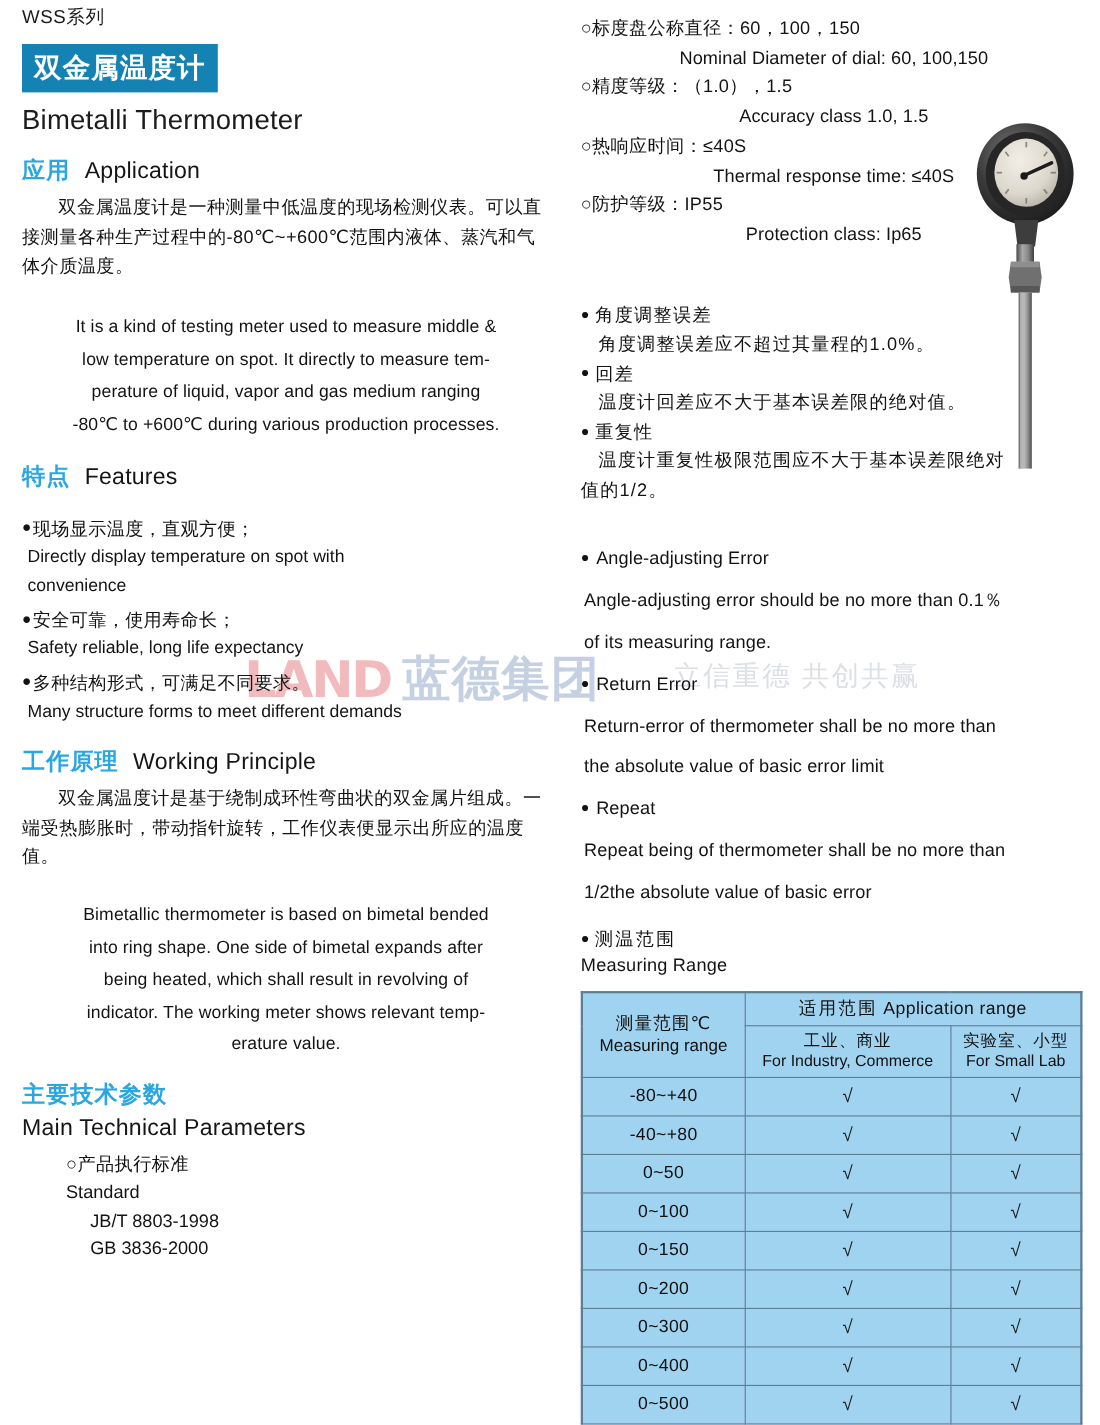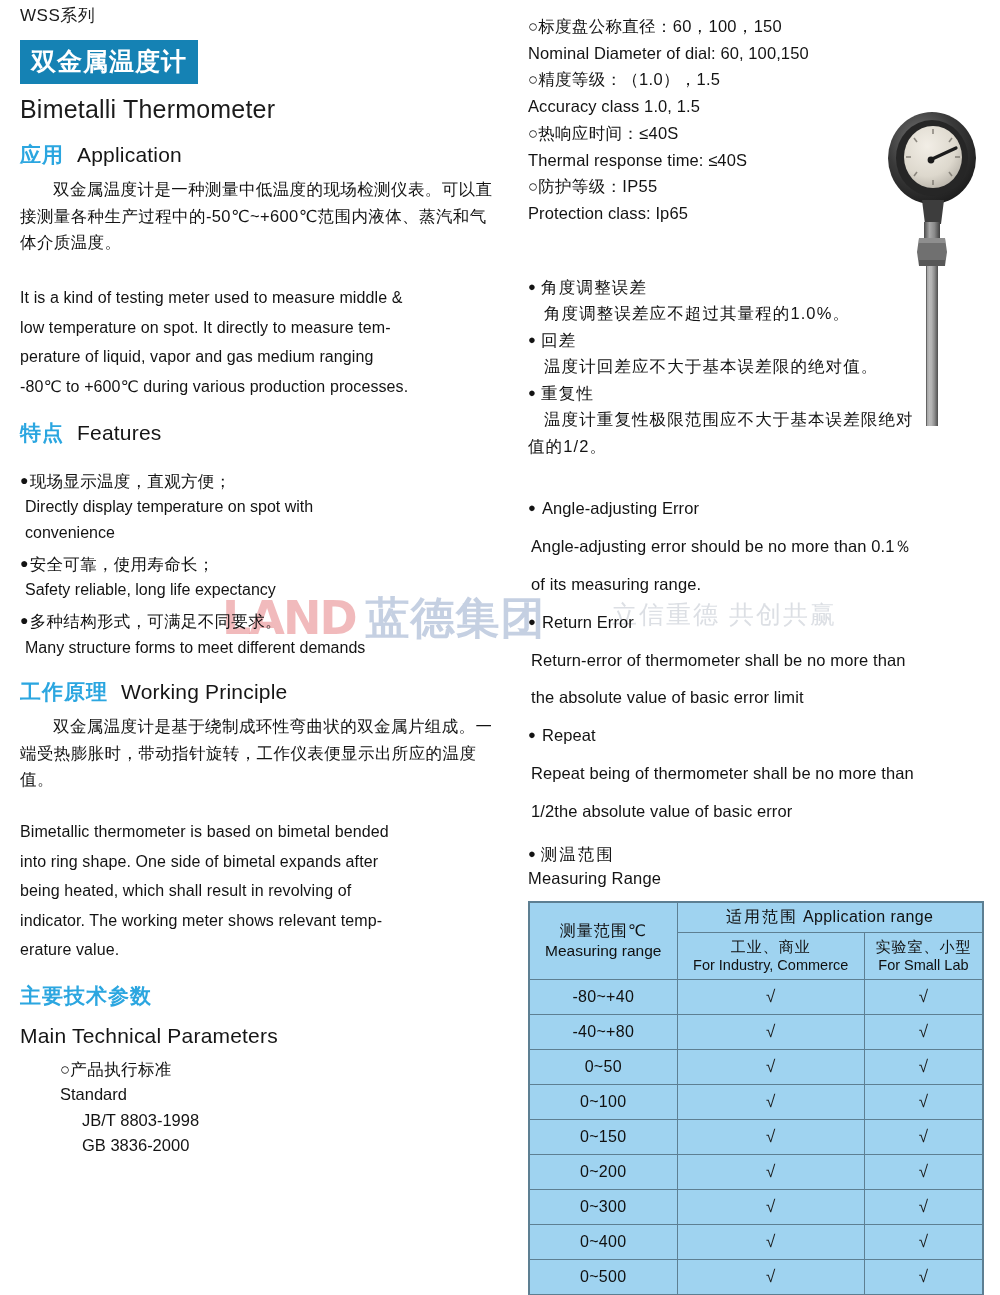--- a/index.html
+++ b/index.html
@@ -112,35 +112,36 @@
     font-weight: bold;
     letter-spacing: 1px;
   }
   .sec-head .en {
     color: #151515;
     margin-left: 13px;
     letter-spacing: 0.2px;
   }
   .sec-head.stack { line-height: 1.32; }
   .sec-head.stack .cn { display: block; }
-  .sec-head.stack .en { display: block; margin-left: 0; margin-top: 12px; }
+  .sec-head.stack .en { display: block; margin-left: 0; margin-top: 2px; }
 
   .para-cn {
     font-size: 16.5px;
     line-height: 1.62;
     color: #131313;
     margin-top: 7px;
     text-indent: 33px;
     letter-spacing: 0.4px;
   }
   .para-en {
     font-size: 16px;
     line-height: 1.85;
     color: #131313;
     letter-spacing: 0.1px;
+    text-align: center;
   }
 
   .gap-a { height: 27px; }
   .gap-b { height: 24px; }
 
   .feat-list { margin-top: 22px; }
   .feat-cn {
     font-size: 16.5px;
     line-height: 1.55;
     color: #131313;
@@ -182,21 +183,21 @@
 
   
   .spec-list { padding-top: 13px; }
   .spec-line {
     font-size: 16.5px;
     line-height: 1.62;
     color: #131313;
     letter-spacing: 0.3px;
     white-space: nowrap;
   }
-  .spec-line.en { letter-spacing: 0.1px; }
+  .spec-line.en { letter-spacing: 0.1px; text-align: center; }
 
   .err-list { margin-top: 47px; }
   .err-cn-head {
     font-size: 16.5px;
     line-height: 1.6;
     color: #131313;
     letter-spacing: 1.2px;
   }
   .err-cn-head .dot { font-size: 13px; vertical-align: 2px; margin-right: 4px; }
   .err-cn-body {
@@ -364,21 +365,21 @@
 
     <div class="series-label">WSS系列</div>
 
     <div><span class="title-badge">双金属温度计</span></div>
 
     <div class="title-en">Bimetalli  Thermometer</div>
 
     <div class="sec-head">
       <span class="cn">应用</span><span class="en">Application</span>
     </div>
-    <div class="para-cn">双金属温度计是一种测量中低温度的现场检测仪表。可以直接测量各种生产过程中的-50℃~+600℃范围内液体、蒸汽和气体介质温度。</div>
+    <div class="para-cn">双金属温度计是一种测量中低温度的现场检测仪表。可以直接测量各种生产过程中的-80℃~+600℃范围内液体、蒸汽和气体介质温度。</div>
 
     <div class="gap-a"></div>
 
     <div>
       <div class="para-en">It is a kind of testing meter used to measure middle &amp;</div>
       <div class="para-en">low temperature on spot. It directly to measure tem-</div>
       <div class="para-en">perature of liquid, vapor and gas medium ranging</div>
       <div class="para-en"> -80℃ to +600℃ during various production processes.</div>
     </div>
 

